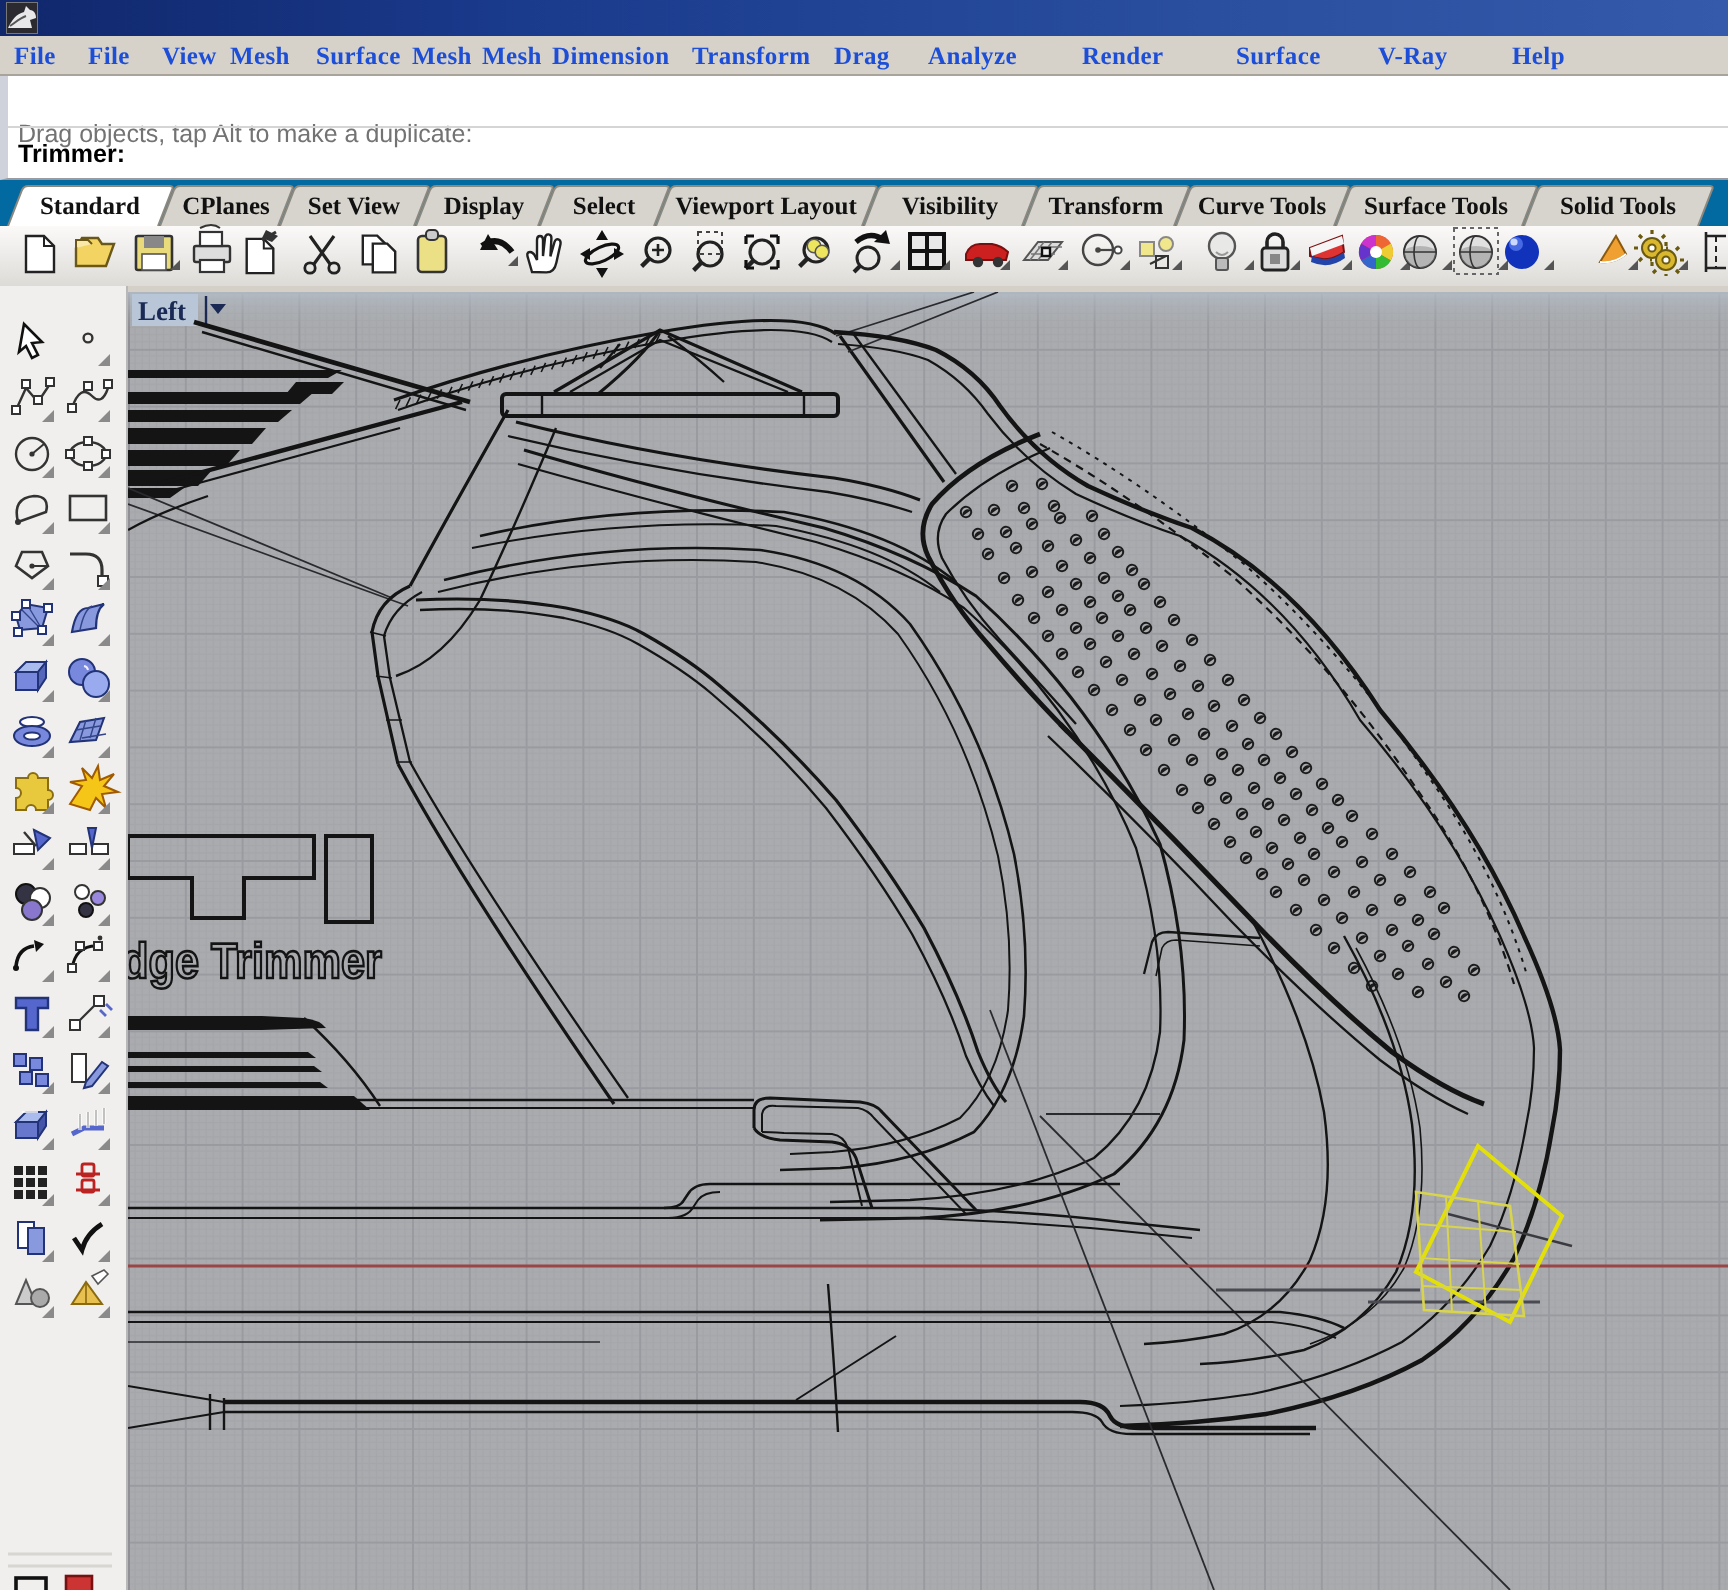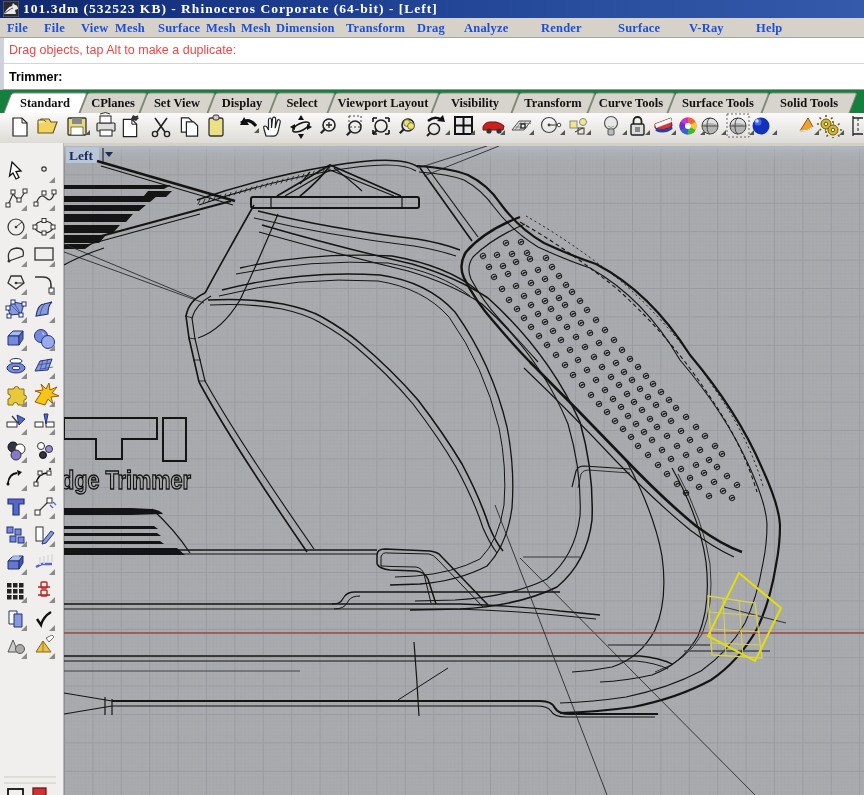--- a/index.html
+++ b/index.html
@@ -1,35 +1,34 @@
 <!DOCTYPE html>
 <html><head><meta charset="utf-8"><style>
 *{margin:0;padding:0;box-sizing:border-box}
 html,body{width:864px;height:795px;overflow:hidden;background:#d4d0c8;font-family:"Liberation Sans",sans-serif}
 .abs{position:absolute}
 #title{left:0;top:0;width:864px;height:18px;background:linear-gradient(90deg,#10276b 0%,#1a3a8c 30%,#2a4f9e 70%,#3559ab 100%);}
 #title .txt{position:absolute;left:23px;top:1px;color:#fff;font-family:"Liberation Serif",serif;font-weight:bold;font-size:13.5px;letter-spacing:1.0px;white-space:nowrap}
 #menu{left:0;top:18px;width:864px;height:20px;background:#d6d2c9;border-bottom:1px solid #a8a49c}
 #menu span{position:absolute;top:3px;font-family:"Liberation Serif",serif;font-size:12.5px;color:#1d4ed8;font-weight:bold;letter-spacing:0.2px}
 #cmd{left:0;top:38px;width:864px;height:52px;background:#fff;border-left:4px solid #cfd2da;border-bottom:1px solid #9a9aa2}
-#cmd .l1{position:absolute;left:5px;top:5px;font-size:12.5px;color:#ef4444}
+#cmd .l1{position:absolute;left:5px;top:22px;font-size:12.5px;color:#737373}
 #cmd .l2{position:absolute;left:5px;top:32px;font-size:12.5px;color:#000;font-weight:bold}
 #cmd .div{position:absolute;left:0;top:25px;width:860px;height:1px;background:#d5d5d5}
-#tabs{left:0;top:90px;width:864px;height:23px;background:#15803d}
+#tabs{left:0;top:90px;width:864px;height:23px;background:#0369a1}
 #tbar{left:0;top:113px;width:864px;height:30px;background:linear-gradient(180deg,#fbfaf9 0%,#efeeec 40%,#dddbd6 100%)}
 #side{left:0;top:143px;width:64px;height:652px;background:#f0efed;border-right:1px solid #b8b8b8}
 #vp{left:64px;top:146px;width:800px;height:649px;background:#a9aaad}
 </style></head><body>
 <div class="abs" id="title">
 <svg class="abs" style="left:3px;top:1px" width="16" height="16" viewBox="0 0 16 16">
 <rect x="0" y="0" width="16" height="16" fill="#2a2a30" stroke="#777" stroke-width="1"></rect>
 <path d="M1,13 C3,9 5,6 9,5 L10,2 L12,4 C14,4 15,6 15,8 L12,9 L13,13 Z" fill="#e8e8ea"></path>
 <path d="M2,12 C5,10 7,8 10,7" stroke="#555" stroke-width="1" fill="none"></path>
 </svg>
-<span class="txt">101.3dm (532523 KB) - Rhinoceros Corporate (64-bit) - [Left]</span>
 </div>
 <div class="abs" id="menu">
     <span style="left:7px">File</span>
     <span style="left:44px">File</span>
     <span style="left:81px">View</span>
     <span style="left:115px">Mesh</span>
     <span style="left:158px">Surface</span>
     <span style="left:206px">Mesh</span>
     <span style="left:241px">Mesh</span>
     <span style="left:276px">Dimension</span>

